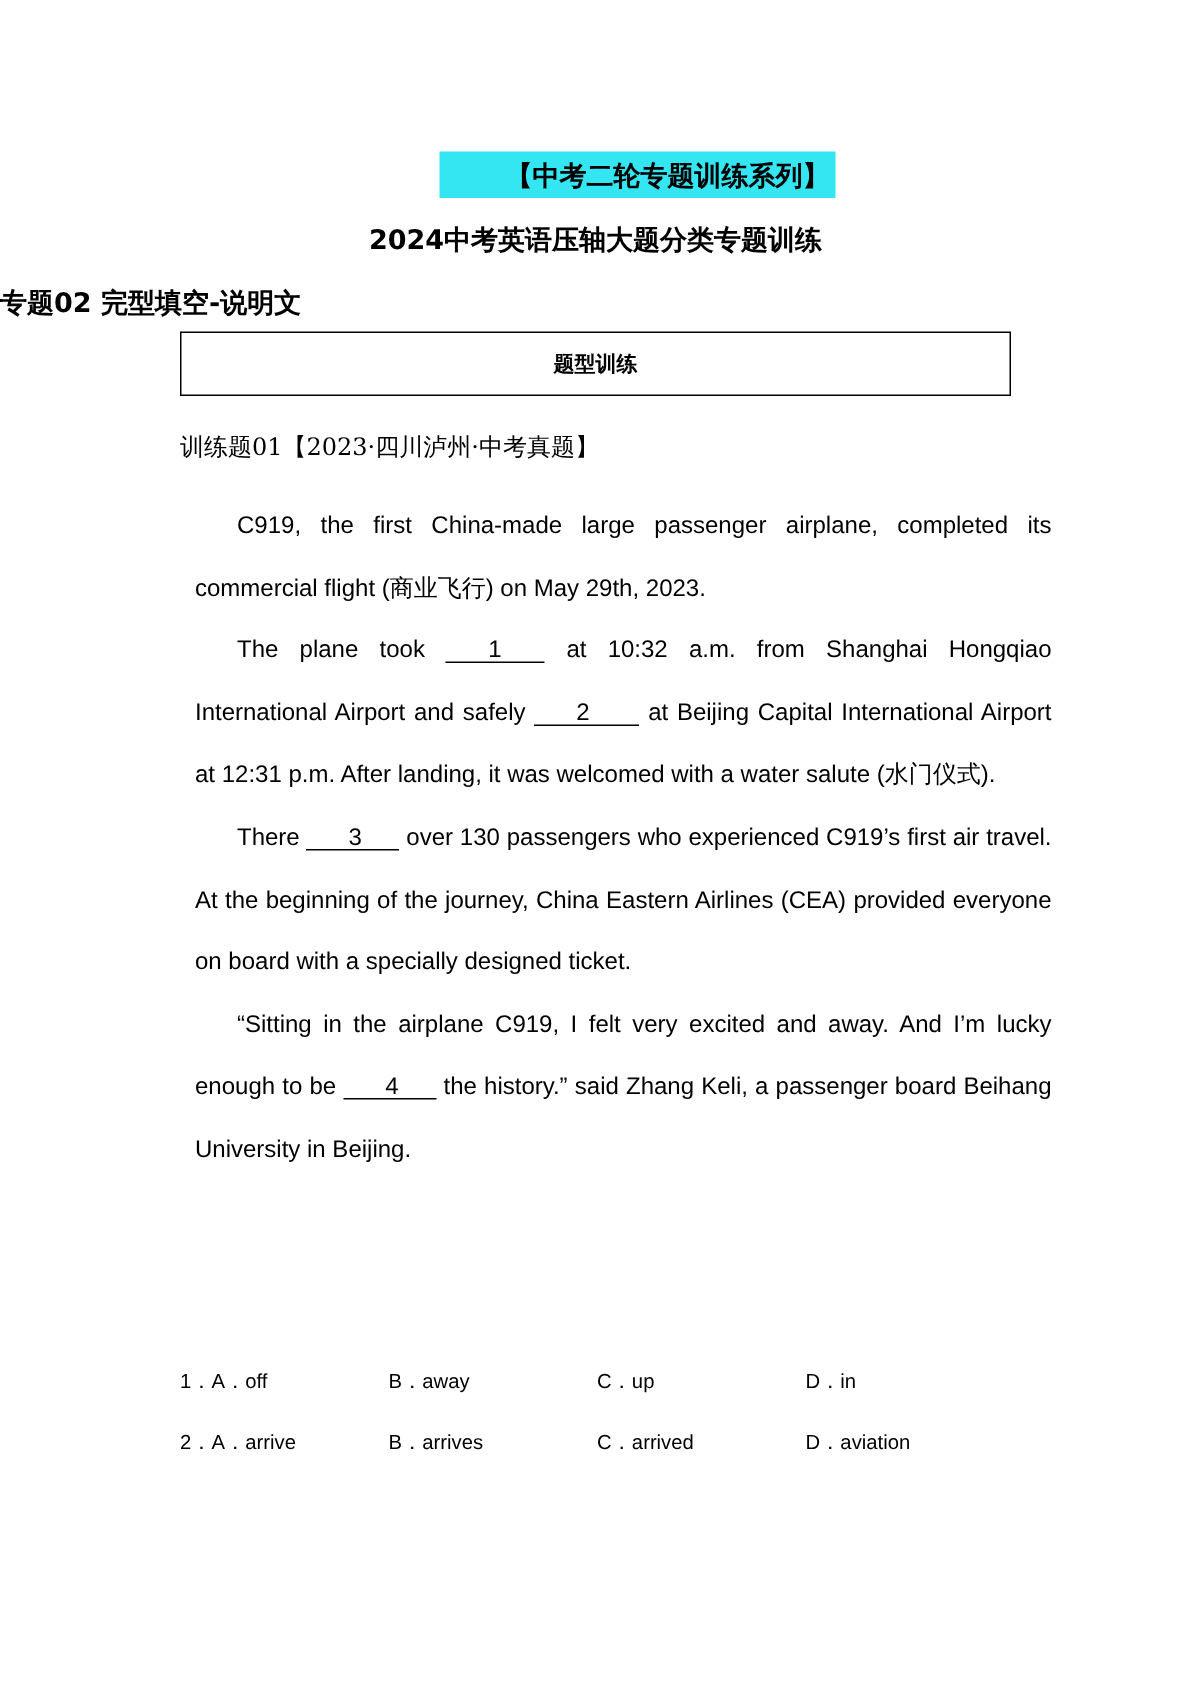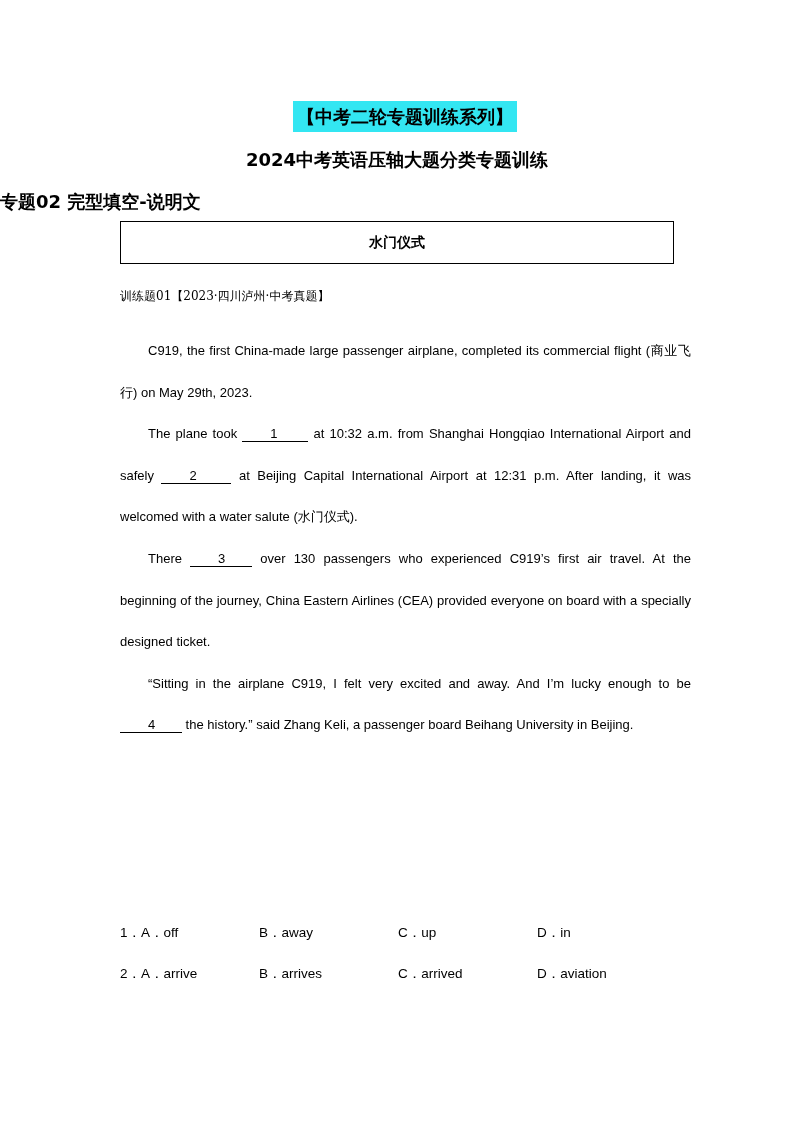--- a/index.html
+++ b/index.html
@@ -1,37 +1,37 @@
 <!DOCTYPE html>
 <html><head>
 <meta charset="utf-8">
 <style>
   html, body { margin: 0; padding: 0; background: #ffffff; }
   body { width: 794px; height: 1123px; position: relative; overflow: hidden; font-family: "DejaVu Sans", "Liberation Sans", sans-serif; color: #000; }
-  .series-tag { position: absolute; left: 293px; top: 101px; width: 224px; height: 31px; background: #33e6f2; display: flex; align-items: center; justify-content: center; font-weight: bold; font-size: 18px; letter-spacing: 0px; }
+  .series-tag { position: absolute; left: 293px; top: 101px; width: 224px; height: 31px; background: #33e6f2; display: flex; align-items: center; justify-content: center; font-weight: bold; font-size: 18px; letter-spacing: 0px; padding-left: 40px; }
   .main-title { position: absolute; left: 0; width: 794px; top: 148px; text-align: center; font-weight: bold; font-size: 18px; }
   .sub-title { position: absolute; left: 0; width: 794px; top: 190px; text-align: left; font-weight: bold; font-size: 18px; }
   .section-box { position: absolute; left: 120px; top: 221px; width: 552px; height: 41px; border: 1px solid #000; display: flex; align-items: center; justify-content: center; font-weight: bold; font-size: 14px; font-family: "DejaVu Serif", "Liberation Serif", serif; }
-  .exercise-title { position: absolute; left: 120px; top: 288px; font-size: 12px; font-family: "DejaVu Serif", "Liberation Serif", serif; }
-  .passage { position: absolute; left: 120px; top: 330px; width: 571px; font-size: 13px; line-height: 41.6px; font-family: "Liberation Sans", sans-serif; }
+  .exercise-title { position: absolute; left: 120px; top: 288px; font-size: 16px; font-family: "DejaVu Serif", "Liberation Serif", serif; }
+  .passage { position: absolute; left: 130px; top: 330px; width: 571px; font-size: 16px; line-height: 41.6px; font-family: "Liberation Sans", sans-serif; }
   .passage p { margin: 0; text-align: justify; text-align-last: left; }
   .passage p.indent { text-indent: 28px; }
   .blank { display: inline-block; border-bottom: 1px solid #000; text-align: center; line-height: 15px; }
   .options { position: absolute; left: 120px; top: 912px; width: 571px; font-size: 13.5px; font-family: "Liberation Sans", sans-serif; }
-  .opt-row { display: flex; height: 41px; align-items: center; }
+  .opt-row { display: flex; height: 41px; }
   .opt { width: 139px; }
 </style>
 </head>
 <body>
 
 <div class="series-tag">【中考二轮专题训练系列】</div>
 <div class="main-title">2024中考英语压轴大题分类专题训练</div>
 <div class="sub-title">专题02  完型填空-说明文</div>
 <div class="section-box">
-  <span>水门仪式</span>
+  <span>题型训练</span>
 </div>
 <div class="exercise-title">训练题01【2023·四川泸州·中考真题】</div>
 
 <div class="passage">
   <p class="indent">C919, the first China-made large passenger airplane, completed its commercial flight (商业飞行) on May 29th, 2023.</p>
   <p class="indent"><span>The plane took </span><span class="blank" style="width:66px">1</span><span> at 10:32 a.m. from Shanghai Hongqiao International Airport and safely </span><span class="blank" style="width:70px">2</span><span> at Beijing Capital International Airport at 12:31 p.m. After landing, it was welcomed with a water salute (水门仪式).</span></p>
   <p class="indent"><span>There </span><span class="blank" style="width:62px">3</span><span> over 130 passengers who experienced C919’s first air travel. At the beginning of the journey, China Eastern Airlines (CEA) provided everyone on board with a specially designed ticket.</span></p>
   <p class="indent"><span>“Sitting in the airplane C919, I felt very excited and away. And I’m lucky enough to be </span><span class="blank" style="width:62px">4</span><span> the history.”  said Zhang Keli, a passenger board Beihang University in Beijing.</span></p>
 </div>
 

